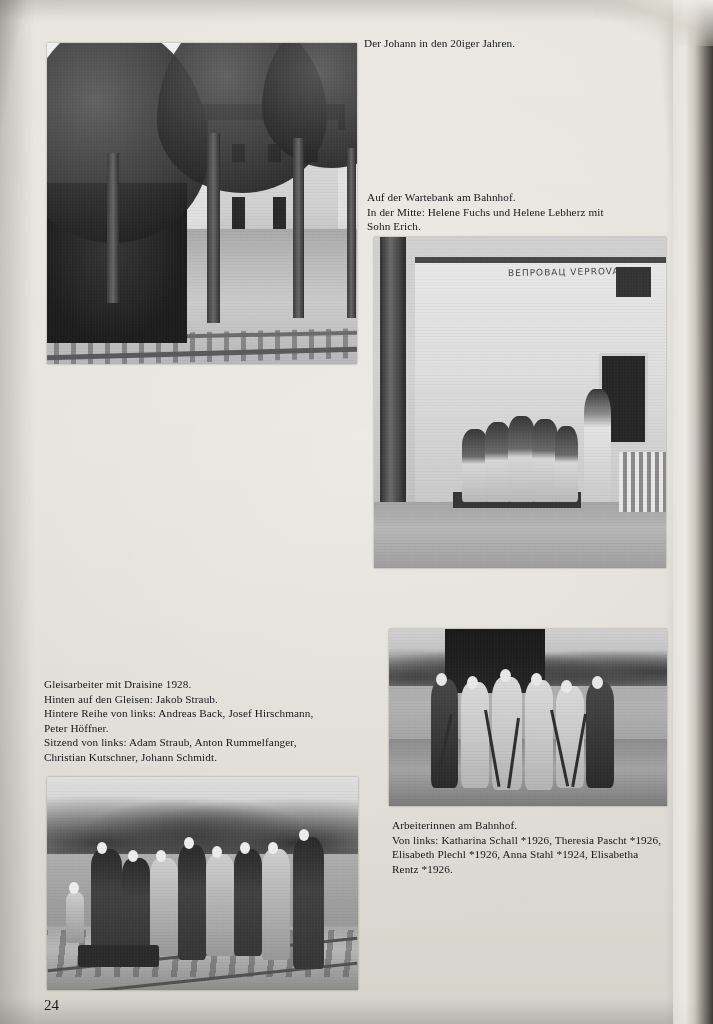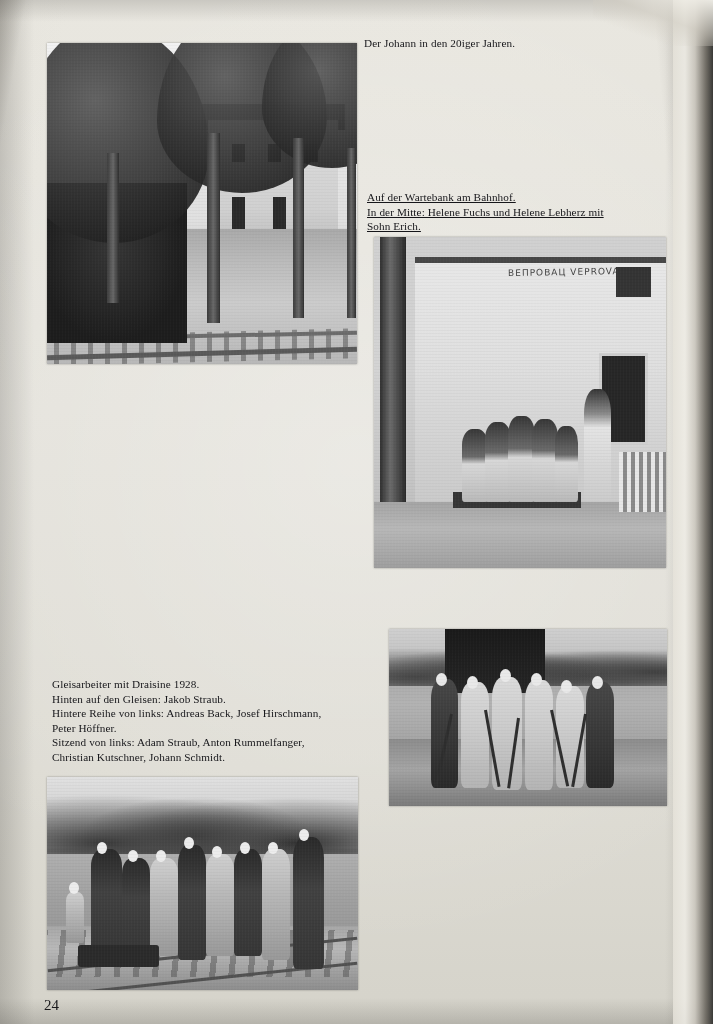--- a/index.html
+++ b/index.html
@@ -294,21 +294,21 @@
     <div class="tree" style="left:-28px; top:-20px; width:190px; height:220px;"></div>
     <div class="tree" style="left:110px; top:-30px; width:170px; height:180px;"></div>
     <div class="tree" style="left:215px; top:-25px; width:140px; height:150px;"></div>
     <div class="trunk" style="left:60px; top:110px; width:12px; height:150px;"></div>
     <div class="trunk" style="left:160px; top:90px; width:13px; height:190px;"></div>
     <div class="trunk" style="left:246px; top:95px; width:11px; height:180px;"></div>
     <div class="trunk" style="left:300px; top:105px; width:9px; height:170px;"></div>
     <div class="grain"></div>
   </div>
 
-  <div class="caption" style="left:367px; top:190px; width:300px;text-decoration:underline;">Auf der Wartebank am Bahnhof.
+  <div class="caption" style="left:367px; top:190px; width:300px;">Auf der Wartebank am Bahnhof.
 In der Mitte: Helene Fuchs und Helene Lebherz mit
 Sohn Erich.</div>
 
   <div class="photo" id="photo-bench" style="left:374px; top:237px; width:292px; height:331px;">
     <div class="wall"></div>
     <div class="wall-top"></div>
     <div class="signtext">ВЕПРОВАЦ VEPROVAC</div>
     <div class="smallwin"></div>
     <div class="bigwin"></div>
     <div class="trunk"></div>
@@ -344,21 +344,21 @@
     <div class="head" style="left:73%; bottom:66%;"></div>
 
     <div class="tool" style="left:22%; bottom:10%; height:42%; transform:rotate(12deg);"></div>
     <div class="tool" style="left:34%; bottom:10%; height:44%; transform:rotate(-10deg);"></div>
     <div class="tool" style="left:46%; bottom:10%; height:40%; transform:rotate(8deg);"></div>
     <div class="tool" style="left:58%; bottom:10%; height:44%; transform:rotate(-12deg);"></div>
     <div class="tool" style="left:70%; bottom:10%; height:42%; transform:rotate(10deg);"></div>
     <div class="grain"></div>
   </div>
 
-  <div class="caption" style="left:44px; top:677px; width:320px;margin-left:8px;">Gleisarbeiter mit Draisine 1928.
+  <div class="caption" style="left:44px; top:677px; width:320px;">Gleisarbeiter mit Draisine 1928.
 Hinten auf den Gleisen: Jakob Straub.
 Hintere Reihe von links: Andreas Back, Josef Hirschmann,
 Peter Höffner.
 Sitzend von links: Adam Straub, Anton Rummelfanger,
 Christian Kutschner, Johann Schmidt.</div>
 
   <div class="photo" id="photo-draisine" style="left:47px; top:777px; width:311px; height:213px;">
     <div class="sky"></div>
     <div class="trees"></div>
     <div class="ground"></div>
@@ -383,18 +383,22 @@
     <div class="head" style="left:62%; bottom:64%;"></div>
     <div class="man light" style="left:69%; bottom:14%; width:9%; height:52%;"></div>
     <div class="head" style="left:71%; bottom:64%;"></div>
     <div class="man" style="left:79%; bottom:10%; width:10%; height:62%;"></div>
     <div class="head" style="left:81%; bottom:70%;"></div>
 
     <div class="cart"></div>
     <div class="grain"></div>
   </div>
 
+  <div class="caption" style="left:392px; top:818px; width:290px;">Arbeiterinnen am Bahnhof.
+Von links: Katharina Schall *1926, Theresia Pascht *1926,
+Elisabeth Plechl *1926, Anna Stahl *1924, Elisabetha
+Rentz *1926.</div>
 
   <div class="page-number" style="left:44px; top:997px;">24</div>
 
   <div id="edge-curl"></div>
   <div id="edge-curl-top"></div>
 </div>
 
 </body></html>

